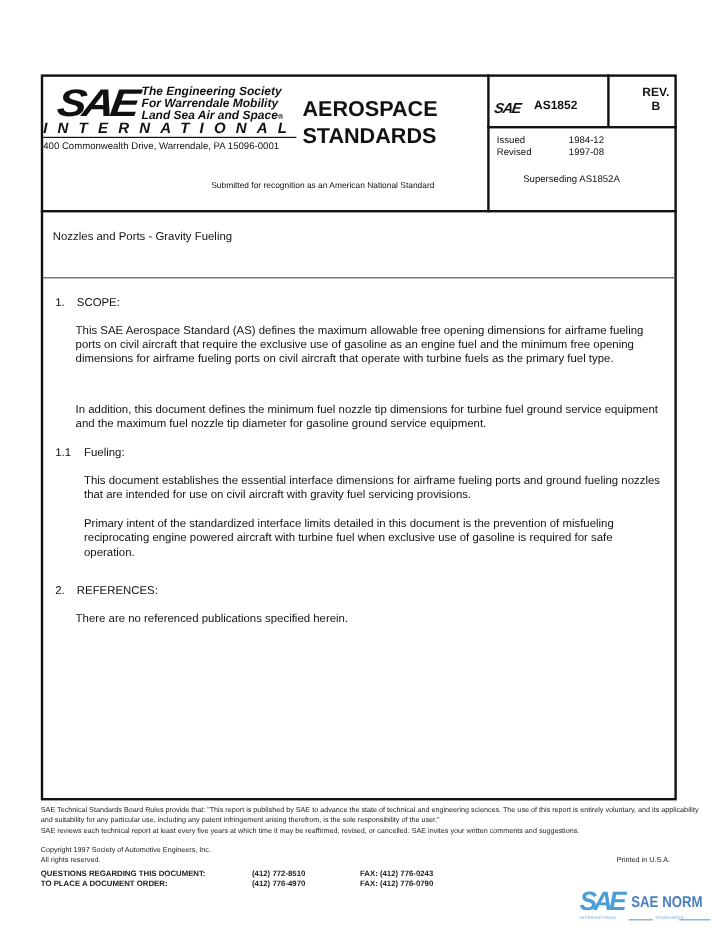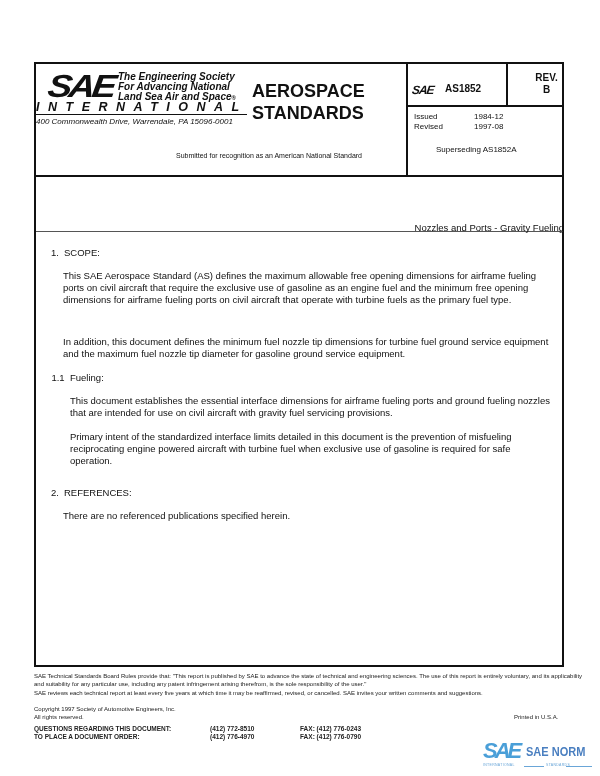--- a/index.html
+++ b/index.html
@@ -14,38 +14,38 @@
     
     .sae-big { position: absolute; left: 50px; top: 72px; font-family: "Liberation Sans", sans-serif;
                font-weight: 900; font-style: italic; font-size: 32px; letter-spacing: -3px;
                transform: skewX(-8deg) scaleX(1.15); transform-origin: left top; line-height: 28px; }
     .sae-tag { position: absolute; left: 118px; top: 72px; font-size: 10px; font-weight: bold;
                font-style: italic; line-height: 10px; }
     .intl { position: absolute; left: 36px; top: 101px; font-size: 12.5px; font-weight: bold;
             font-style: italic; letter-spacing: 8.5px; line-height: 13px; }
     .intl-rule { position: absolute; left: 36px; top: 114px; width: 211px; height: 1px; background: #111; }
     .reg { font-size: 6px; font-style: normal; vertical-align: baseline; letter-spacing: 0; }
-    .addr { position: absolute; left: 36px; top: 117px; font-size: 8px; line-height: 10px; font-style: italic; }
+    .addr { position: absolute; left: 36px; top: 117px; font-size: 8px; line-height: 10px; }
     .aero { position: absolute; left: 252px; top: 80px; font-size: 18px; font-weight: bold; line-height: 22px; }
     .submitted { position: absolute; left: 176px; top: 151px; font-size: 7px; line-height: 9px; }
 
     
     .sae-small { position: absolute; left: 412px; top: 84px; font-weight: 900; font-style: italic;
                  font-size: 12px; letter-spacing: -1px; transform: skewX(-8deg); line-height: 12px; }
     .docnum { position: absolute; left: 445px; top: 83px; font-size: 10px; font-weight: bold; line-height: 12px; }
     .rev { position: absolute; left: 508px; top: 72px; width: 77px; text-align: center; font-size: 10px;
            font-weight: bold; line-height: 12px; }
     .meta { position: absolute; font-size: 8px; line-height: 10px; }
 
     
-    .title { position: absolute; left: 36px; top: 191px; width: 528px; text-align: right;
-             font-size: 9.5px; line-height: 13px; margin-top: 30px; }
+    .title { position: absolute; left: 44px; top: 191px; width: 528px; text-align: left;
+             font-size: 9.5px; line-height: 13px; }
 
     
-    .heading { position: absolute; left: 46px; font-size: 9.5px; line-height: 12px; text-align: center; }
+    .heading { position: absolute; left: 46px; font-size: 9.5px; line-height: 12px; }
     .heading .num { display: inline-block; width: 18px; }
     .heading .num2 { display: inline-block; width: 24px; }
     .para { position: absolute; left: 63px; width: 490px; font-size: 9.5px; line-height: 12px; }
 
     
     .foot { position: absolute; left: 34px; font-size: 6px; line-height: 7.5px; color: #222; width: 550px; }
     .foot-b { position: absolute; font-size: 6.5px; line-height: 7.5px; font-weight: bold; color: #222; }
 
     
     .wm-sae { position: absolute; left: 483px; top: 740px; font-size: 22px; font-weight: 900; font-style: italic;
@@ -61,21 +61,21 @@
 <div class="frame"></div>
 <div class="vline" style="left:406px; top:62px; height:115px;"></div>
 <div class="vline" style="left:506px; top:62px; height:44px;"></div>
 <div class="hline" style="left:406px; top:105px; width:158px;"></div>
 <div class="hline" style="left:34px; top:175px; width:530px;"></div>
 <div class="hline thin" style="left:36px; top:231px; width:527px;"></div>
 
 <div class="sae-big">SAE</div>
 <div class="sae-tag">
   <div>The Engineering Society</div>
-  <div>For Advancing National</div>
+  <div>For Warrendale Mobility</div>
   <div><span>Land Sea Air and Space</span><span class="reg">®</span></div>
 </div>
 <div class="intl">INTERNATIONAL</div>
 <div class="intl-rule"></div>
 <div class="addr">400 Commonwealth Drive, Warrendale, PA 15096-0001</div>
 <div class="aero">
   <div>AEROSPACE</div>
   <div>STANDARDS</div>
 </div>
 <div class="submitted">Submitted for recognition as an American National Standard</div>

